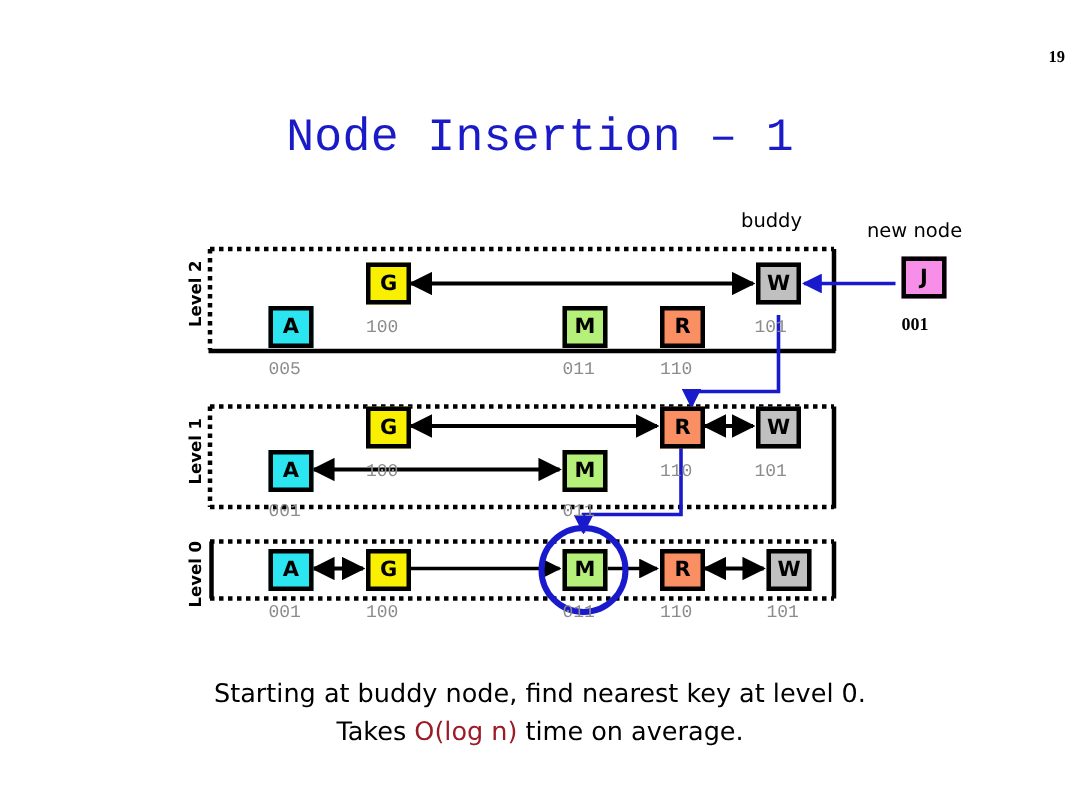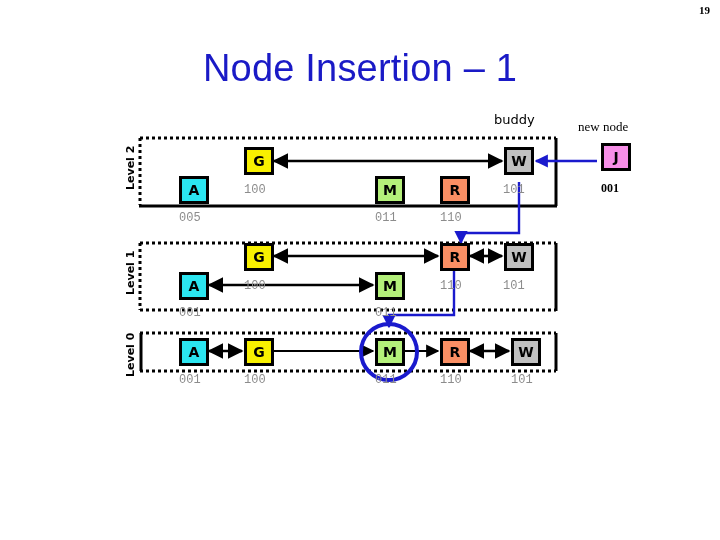--- a/index.html
+++ b/index.html
@@ -1,32 +1,32 @@
 <!DOCTYPE html>
 <html><head>
 <meta charset="utf-8">
 <style>
   html,body{margin:0;padding:0;}
   body{
     width:720px;height:540px;background:#ffffff;overflow:hidden;
     font-family:"DejaVu Sans","Liberation Sans",sans-serif;
     position:relative;
   }
-  .slide{position:absolute;inset:0;}
+  .slide{position:absolute;inset:0;margin-top:28px;}
 
   
   #page-number{
     position:absolute;top:4px;right:10px;
     font-size:11px;font-weight:bold;color:#000;
     font-family:"Liberation Serif","DejaVu Serif",serif;
   }
   #slide-title{
     position:absolute;top:47px;left:0;width:720px;text-align:center;
-    font-size:38px;color:#1A1AC6;letter-spacing:.2px;
-    font-family:Liberation Sans, sans-serif;
+    font-size:31px;color:#1A1AC6;letter-spacing:.2px;
+    font-family:Liberation Mono, monospace;
   }
 
   
   #diagram{position:absolute;left:0;top:0;width:720px;height:540px;}
   #diagram svg{position:absolute;left:0;top:0;}
 
   
   .level-label{
     position:absolute;
     font-size:11px;font-weight:bold;color:#000;
@@ -189,18 +189,22 @@
     <div class="node" style="left:440px;top:338px;background:#FA8F64;">R</div>
     <div class="key" style="left:440px;top:373px;">110</div>
 
     <div class="node" style="left:511px;top:338px;background:#C0C0C0;">W</div>
     <div class="key" style="left:511px;top:373px;">101</div>
 
     <div class="node" style="left:601px;top:143px;background:#F78FE8;">J</div>
     <div class="key-black" style="left:601px;top:181px;">001</div>
 
     <div class="callout" style="left:494px;top:112px;text-align:center;">buddy</div>
-    <div class="callout" style="left:578px;top:119px;font-family:Liberation Serif, serif;">new node</div>
+    <div class="callout" style="left:578px;top:119px;">new node</div>
 
   </div>
 
+  <div id="caption">
+    <div>Starting at buddy node, find nearest key at level 0.</div>
+    <div><span>Takes </span><span class="hl">O(log n)</span><span> time on average.</span></div>
+  </div>
 
 </div>
 
 </body></html>

